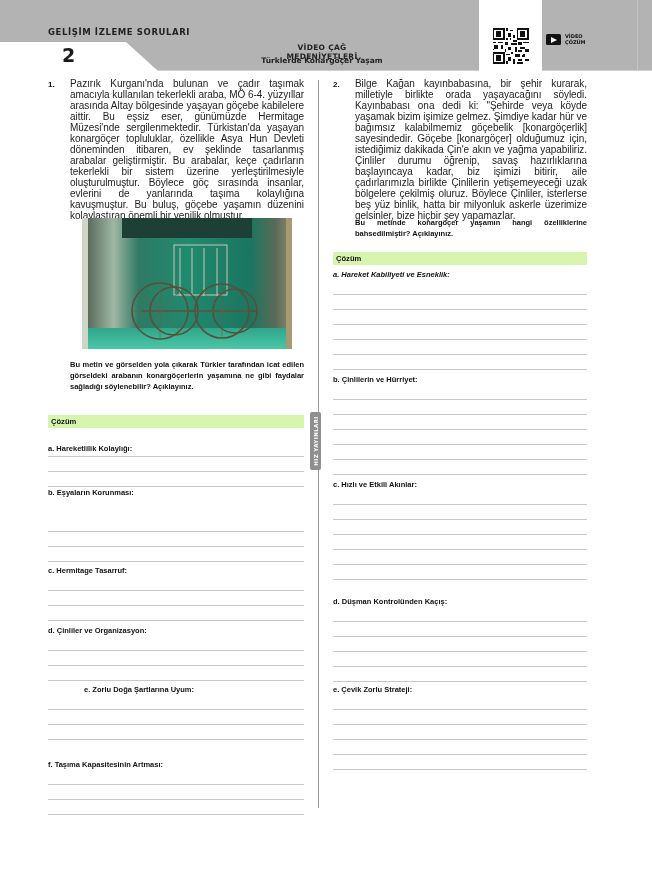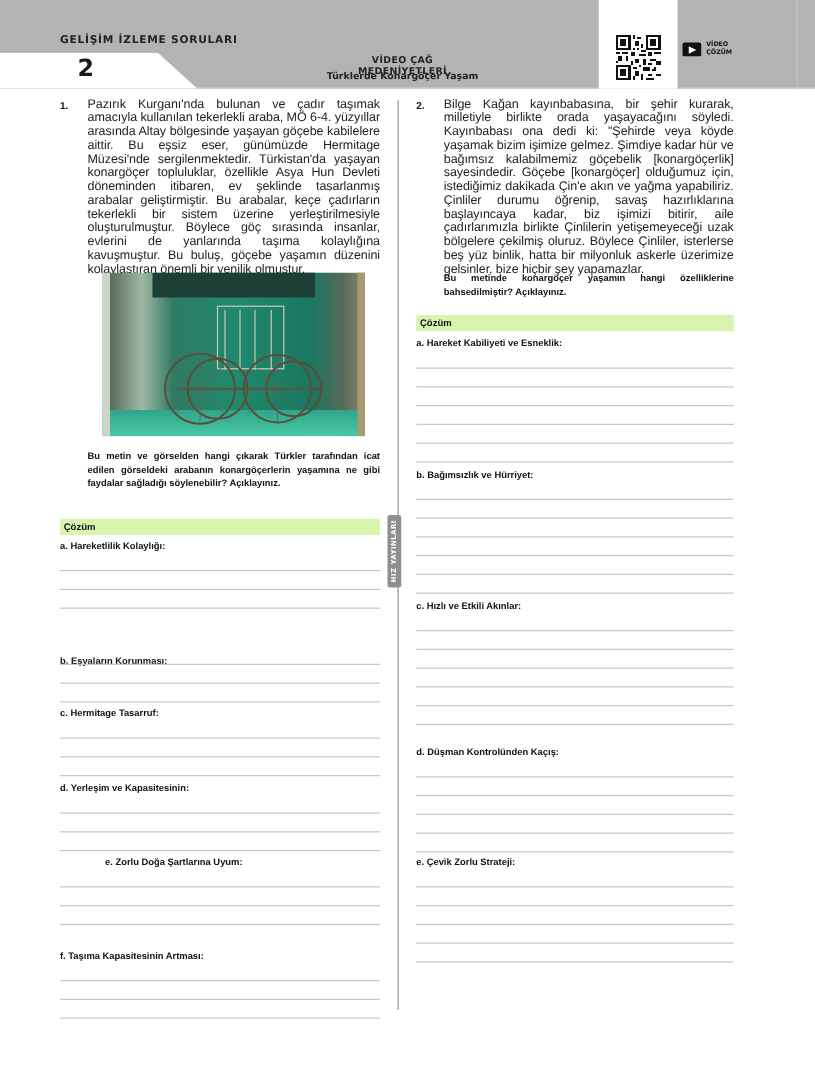--- a/index.html
+++ b/index.html
@@ -153,40 +153,40 @@
       <line x1="50" y1="93" x2="106" y2="93"></line>
     <line x1="58" y1="73" x2="98" y2="113"></line>
       <line x1="98" y1="73" x2="58" y2="113"></line>
     <line x1="140" y1="66" x2="140" y2="120"></line>
       <line x1="113" y1="93" x2="167" y2="93"></line>
     <line x1="121" y1="74" x2="159" y2="112"></line>
       <line x1="159" y1="74" x2="121" y2="112"></line>
   </g>
 </svg>
 
-<div class="q-prompt" style="left:70px; top:359px; width:234px;">Bu metin ve görselden hangi çıkarak Türkler tarafından icat edilen görseldeki arabanın konargöçerlerin yaşamına ne gibi faydalar sağladığı söylenebilir? Açıklayınız.</div>
+<div class="q-prompt" style="left:70px; top:359px; width:234px;">Bu metin ve görselden yola çıkarak Türkler tarafından icat edilen görseldeki arabanın konargöçerlerin yaşamına ne gibi faydalar sağladığı söylenebilir? Açıklayınız.</div>
 <div class="solution-bar" style="left:48px; top:415px; width:256px;">Çözüm</div>
 
 <div id="q1-answers">
-    <div class="answer-label" style="left: 48px; top: 432px;">a. Hareketlilik Kolaylığı:</div>
+    <div class="answer-label" style="left: 48px; top: 444px;">a. Hareketlilik Kolaylığı:</div>
     <div class="rule" style="left: 48px; top: 441px; width: 256px; z-index: -1;"></div>
     <div class="rule" style="left: 48px; top: 456px; width: 256px;"></div>
     <div class="rule" style="left: 48px; top: 471px; width: 256px;"></div>
     <div class="rule" style="left: 48px; top: 486px; width: 256px;"></div>
-    <div class="answer-label" style="left: 48px; top: 524px;">b. Eşyaların Korunması:</div>
+    <div class="answer-label" style="left: 48px; top: 488px;">b. Eşyaların Korunması:</div>
     <div class="rule" style="left: 48px; top: 516px; width: 256px; z-index: -1;"></div>
     <div class="rule" style="left: 48px; top: 531px; width: 256px;"></div>
     <div class="rule" style="left: 48px; top: 546px; width: 256px;"></div>
     <div class="rule" style="left: 48px; top: 561px; width: 256px;"></div>
     <div class="answer-label" style="left: 48px; top: 566px;">c. Hermitage Tasarruf:</div>
     <div class="rule" style="left: 48px; top: 575px; width: 256px; z-index: -1;"></div>
     <div class="rule" style="left: 48px; top: 590px; width: 256px;"></div>
     <div class="rule" style="left: 48px; top: 605px; width: 256px;"></div>
     <div class="rule" style="left: 48px; top: 620px; width: 256px;"></div>
-    <div class="answer-label" style="left: 48px; top: 626px;">d. Yerleşim ve Kapasitesinin:</div>
+    <div class="answer-label" style="left: 48px; top: 626px;">d. Çinliler ve Organizasyon:</div>
     <div class="rule" style="left: 48px; top: 635px; width: 256px; z-index: -1;"></div>
     <div class="rule" style="left: 48px; top: 650px; width: 256px;"></div>
     <div class="rule" style="left: 48px; top: 665px; width: 256px;"></div>
     <div class="rule" style="left: 48px; top: 680px; width: 256px;"></div>
     <div class="answer-label" style="left: 48px; top: 685px; padding-left: 36px;">e. Zorlu Doğa Şartlarına Uyum:</div>
     <div class="rule" style="left: 48px; top: 694px; width: 256px; z-index: -1;"></div>
     <div class="rule" style="left: 48px; top: 709px; width: 256px;"></div>
     <div class="rule" style="left: 48px; top: 724px; width: 256px;"></div>
     <div class="rule" style="left: 48px; top: 739px; width: 256px;"></div>
     <div class="answer-label" style="left: 48px; top: 760px;">f. Taşıma Kapasitesinin Artması:</div>
@@ -195,29 +195,29 @@
     <div class="rule" style="left: 48px; top: 799px; width: 256px;"></div>
     <div class="rule" style="left: 48px; top: 814px; width: 256px;"></div>
   </div>
 
 <div class="q-num" style="left:333px; top:80px;">2.</div>
 <div class="q-text" style="left:355px; top:78px; width:232px;">Bilge Kağan kayınbabasına, bir şehir kurarak, milletiyle birlikte orada yaşayacağını söyledi. Kayınbabası ona dedi ki: "Şehirde veya köyde yaşamak bizim işimize gelmez. Şimdiye kadar hür ve bağımsız kalabilmemiz göçebelik [konargöçerlik] sayesindedir. Göçebe [konargöçer] olduğumuz için, istediğimiz dakikada Çin'e akın ve yağma yapabiliriz. Çinliler durumu öğrenip, savaş hazırlıklarına başlayıncaya kadar, biz işimizi bitirir, aile çadırlarımızla birlikte Çinlilerin yetişemeyeceği uzak bölgelere çekilmiş oluruz. Böylece Çinliler, isterlerse beş yüz binlik, hatta bir milyonluk askerle üzerimize gelsinler, bize hiçbir şey yapamazlar.</div>
 <div class="q-prompt" style="left:355px; top:217px; width:232px;">Bu metinde konargöçer yaşamın hangi özelliklerine bahsedilmiştir? Açıklayınız.</div>
 <div class="solution-bar" style="left:333px; top:252px; width:254px;">Çözüm</div>
 
 <div id="q2-answers">
-    <div class="answer-label" style="left: 333px; top: 270px;">a. Hareket Kabiliyeti ve Esneklik:</div>
+    <div class="answer-label" style="left: 333px; top: 270px; font-style: italic;">a. Hareket Kabiliyeti ve Esneklik:</div>
     <div class="rule" style="left: 333px; top: 279px; width: 254px; z-index: -1;"></div>
     <div class="rule" style="left: 333px; top: 294px; width: 254px;"></div>
     <div class="rule" style="left: 333px; top: 309px; width: 254px;"></div>
     <div class="rule" style="left: 333px; top: 324px; width: 254px;"></div>
     <div class="rule" style="left: 333px; top: 339px; width: 254px;"></div>
     <div class="rule" style="left: 333px; top: 354px; width: 254px;"></div>
     <div class="rule" style="left: 333px; top: 369px; width: 254px;"></div>
-    <div class="answer-label" style="left: 333px; top: 375px;">b. Bağımsızlık ve Hürriyet:</div>
+    <div class="answer-label" style="left: 333px; top: 375px;">b. Çinlilerin ve Hürriyet:</div>
     <div class="rule" style="left: 333px; top: 384px; width: 254px; z-index: -1;"></div>
     <div class="rule" style="left: 333px; top: 399px; width: 254px;"></div>
     <div class="rule" style="left: 333px; top: 414px; width: 254px;"></div>
     <div class="rule" style="left: 333px; top: 429px; width: 254px;"></div>
     <div class="rule" style="left: 333px; top: 444px; width: 254px;"></div>
     <div class="rule" style="left: 333px; top: 459px; width: 254px;"></div>
     <div class="rule" style="left: 333px; top: 474px; width: 254px;"></div>
     <div class="answer-label" style="left: 333px; top: 480px;">c. Hızlı ve Etkili Akınlar:</div>
     <div class="rule" style="left: 333px; top: 489px; width: 254px; z-index: -1;"></div>
     <div class="rule" style="left: 333px; top: 504px; width: 254px;"></div>

